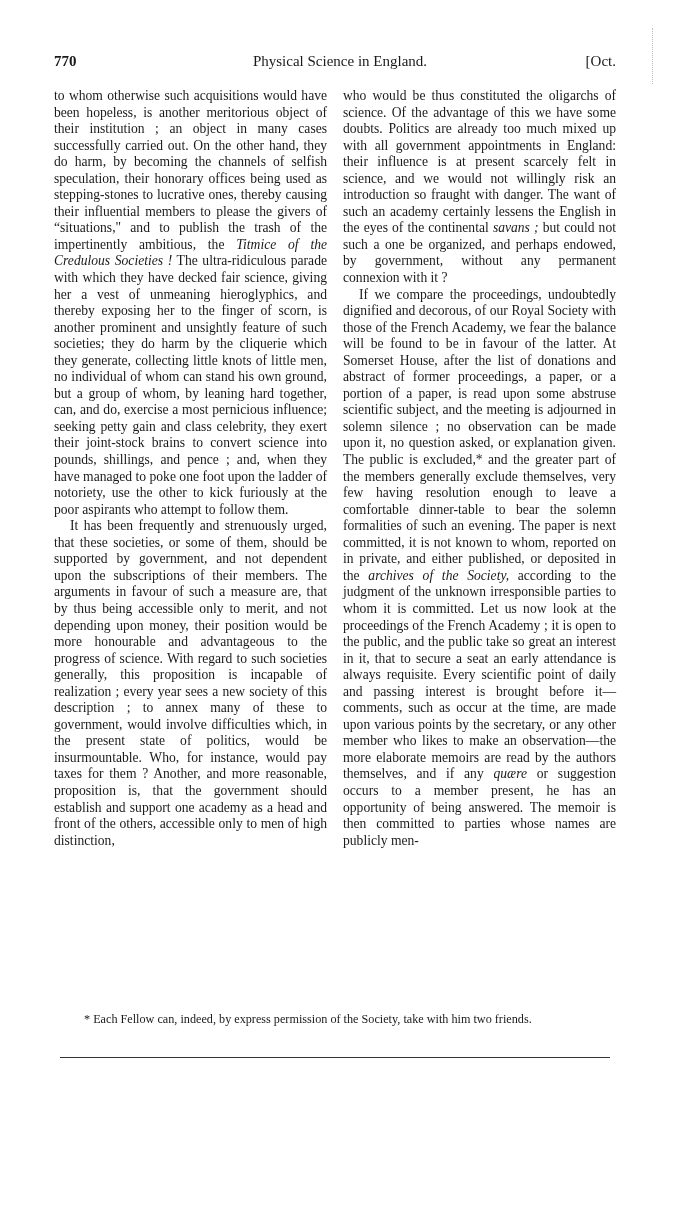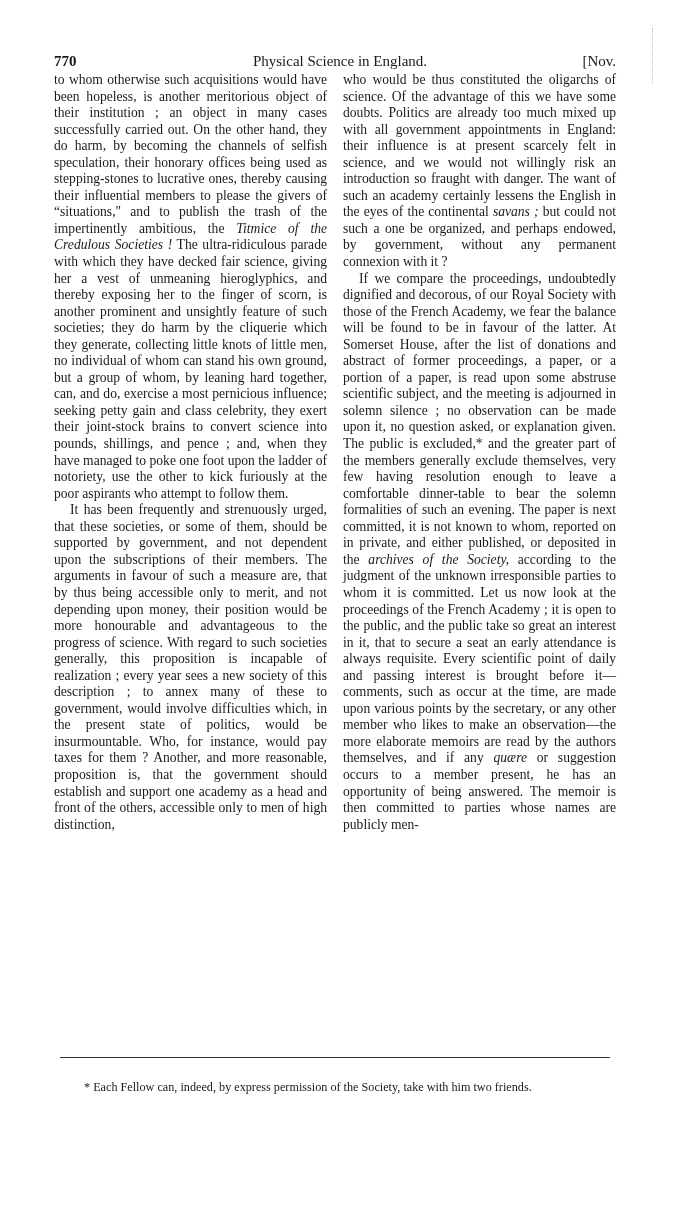--- a/index.html
+++ b/index.html
@@ -44,21 +44,21 @@
     }
     .running-date {
       position: absolute;
       right: 0;
       top: 0;
       font-size: 15px;
     }
     .columns {
       display: flex;
       justify-content: space-between;
-      margin-top: 2px;
+      margin-top: 18px;
     }
     .column {
       width: 273px;
       font-size: 13.6px;
       line-height: 16.55px;
       text-align: justify;
       hyphens: manual;
     }
     .column p {
       margin: 0;
@@ -75,21 +75,21 @@
       position: absolute;
       left: 60px;
       top: 1057px;
       width: 550px;
       height: 0;
       border-top: 1px solid #333;
     }
     .footnote {
       position: absolute;
       left: 60px;
-      top: 1080px;
+      top: 1012px;
       width: 550px;
       font-size: 12.2px;
       line-height: 15px;
       text-align: justify;
       text-indent: 24px;
     }
     .margin-mark {
       position: absolute;
       left: 652px;
       top: 28px;
@@ -100,21 +100,21 @@
   </style>
 </head>
 <body>
 
 <div class="margin-mark"></div>
 
 <div class="page">
   <div class="running-head">
     <span class="page-number">770</span>
     <span class="running-title">Physical Science in England.</span>
-    <span class="running-date">[Nov.</span>
+    <span class="running-date">[Oct.</span>
   </div>
 
   <div class="columns">
     <div class="column">
       <p><span>to whom otherwise such acquisitions would have been hopeless, is another meritorious object of their institution ; an object in many cases successfully carried out.   On the other hand, they do harm, by becoming the channels of selfish speculation, their honorary offices being used as stepping-stones to lucrative ones, thereby causing their influential members to please the givers of “situations," and to publish the trash of the impertinently ambitious, the </span><em>Titmice of the Credulous Societies !</em><span> The ultra-ridiculous parade with which they have decked fair science, giving her a vest of unmeaning hieroglyphics, and thereby exposing her to the finger of scorn, is another prominent and unsightly feature of such societies; they do harm by the cliquerie which they generate, collecting little knots of little men, no individual of whom can stand his own ground, but a group of whom, by leaning hard together, can, and do, exercise a most pernicious influence; seeking petty gain and class celebrity, they exert their joint-stock brains to convert science into pounds, shillings, and pence ; and, when they have managed to poke one foot upon the ladder of notoriety, use the other to kick furiously at the poor aspirants who attempt to follow them.</span></p>
       <p class="indent">It has been frequently and strenuously urged, that these societies, or some of them, should be supported by government, and not dependent upon the subscriptions of their members. The arguments in favour of such a measure are, that by thus being accessible only to merit, and not depending upon money, their position would be more honourable and advantageous to the progress of science.   With regard to such societies generally, this proposition is incapable of realization ; every year sees a new society of this description ; to annex many of these to government, would involve difficulties which, in the present state of politics, would be insurmountable.   Who, for instance, would pay taxes for them ? Another, and more reasonable, proposition is, that the government should establish and support one academy as a head and front of the others, accessible only to men of high distinction,</p>
     </div>
 
     <div class="column">
       <p><span>who would be thus constituted the oligarchs of science.   Of the advantage of this we have some doubts. Politics are already too much mixed up with all government appointments in England: their influence is at present scarcely felt in science, and we would not willingly risk an introduction so fraught with danger.   The want of such an academy certainly lessens the English in the eyes of the continental </span><em>savans ;</em><span> but could not such a one be organized, and perhaps endowed, by government, without any permanent connexion with it ?</span></p>

